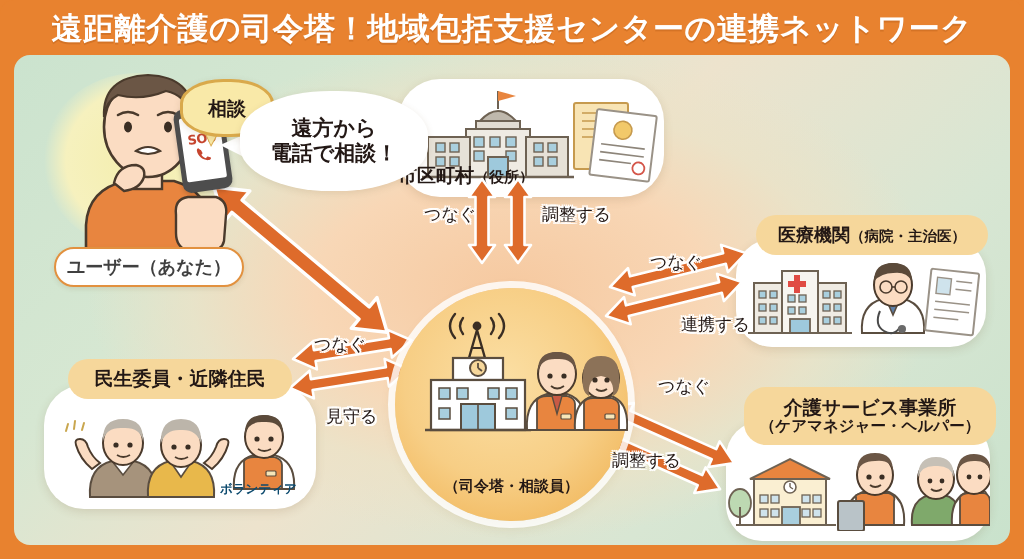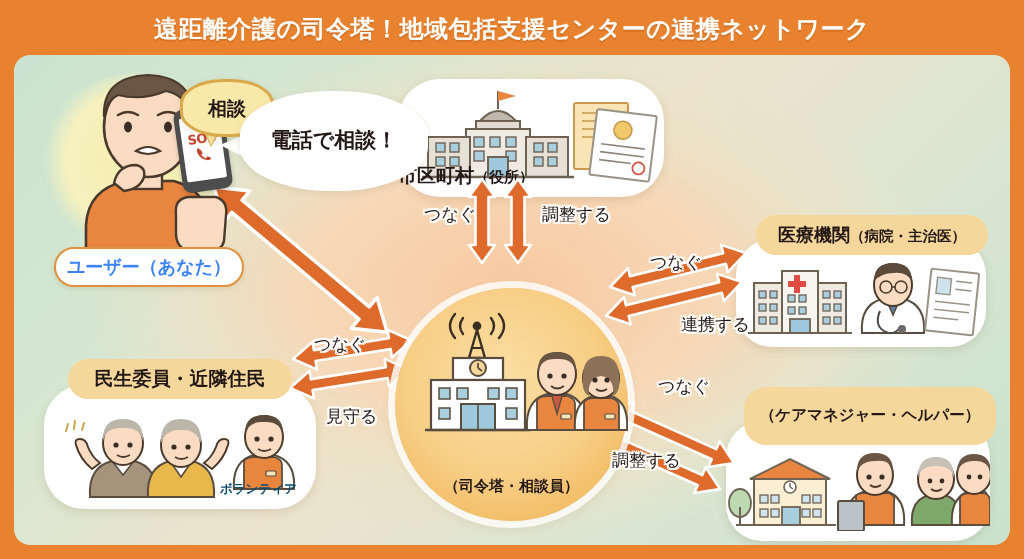--- a/index.html
+++ b/index.html
@@ -11,21 +11,21 @@
   #stage{position:relative;width:1024px;height:559px;background:#E8822F;overflow:hidden;}
 
   
   #titlebar{
     position:absolute;left:0;top:0;width:1024px;height:58px;
     display:flex;align-items:center;justify-content:center;
     border-radius:14px 14px 0 0;
     background:#E8822F;
   }
   #titlebar .t{
-    color:#ffffff;font-weight:bold;font-size:24px;letter-spacing:.5px;
+    color:#ffffff;font-weight:bold;font-size:31px;letter-spacing:.5px;
     white-space:nowrap;
     text-shadow:0 2px 0 rgba(150,70,10,.25);
   }
 
   
   #canvas{
     position:absolute;left:14px;top:55px;width:996px;height:490px;
     border-radius:16px;overflow:hidden;
     background:
       radial-gradient(ellipse 52% 62% at 50% 48%, #F6C9A0 0%, #F8D7B6 38%, rgba(236,226,198,.75) 62%, rgba(201,226,204,0) 82%),
@@ -40,21 +40,21 @@
   }
   .cap{
     position:absolute;background:#F6D79B;border-radius:22px;
     display:flex;align-items:center;justify-content:center;
     text-align:center;color:#231815;font-weight:bold;line-height:1.12;
     z-index:6;
   }
   .pill{
     position:absolute;background:#fff;border:2.5px solid #E2913F;border-radius:22px;
     display:flex;align-items:center;justify-content:center;
-    color:#3b82f6;font-weight:bold;z-index:8;
+    color:#404040;font-weight:bold;z-index:8;
     box-shadow:0 2px 5px rgba(120,90,50,.14);
   }
 
   
   .alab{
     position:absolute;color:#231815;font-weight:normal;font-size:17px;white-space:nowrap;z-index:9;
     text-shadow:
       -2px -2px 0 #fff, 2px -2px 0 #fff, -2px 2px 0 #fff, 2px 2px 0 #fff,
       -2px 0 0 #fff, 2px 0 0 #fff, 0 -2px 0 #fff, 0 2px 0 #fff;
   }
@@ -191,20 +191,21 @@
       </div>
     </div>
 
     <div class="bub yel" style="left:166px;top:24px;width:88px;height:52px;font-size:19px;">
       <span>相談</span>
     </div>
     <div class="tail" style="left:188px;top:70px;border-left:9px solid transparent;border-right:11px solid transparent;border-top:20px solid #F9E9A8;filter:drop-shadow(0 2px 0 #D9A94B);"></div>
 
     <div class="bub" style="left:226px;top:36px;width:188px;height:100px;font-size:21px;border-radius:48%/44%;">
       <div style="padding:0 6px;">
+        <div>遠方から</div>
         <div>電話で相談！</div>
       </div>
     </div>
     <div class="tail" style="left:206px;top:78px;border-top:12px solid transparent;border-bottom:14px solid transparent;border-right:28px solid #ffffff;"></div>
 
     <div class="card" style="left:384px;top:24px;width:266px;height:118px;">
       <svg viewBox="0 0 266 100" width="266" height="100" style="position:absolute;left:0;top:6px;">
 
         <line x1="100" y1="6" x2="100" y2="24" stroke="#6E6253" stroke-width="2"></line>
         <path d="M100,6 L118,11 L100,16 Z" fill="#E8853F"></path>
@@ -363,20 +364,21 @@
         <g>
           <path d="M226,76 Q224,48 244,42 L258,42 Q264,44 264,76 Z" fill="#ffffff" stroke="#5A4D3F" stroke-width="2"></path>
           <path d="M234,48 Q236,44 244,44 L258,44 Q264,46 264,52 L264,76 L234,76 Z" fill="#E8853F" stroke="#5A4D3F" stroke-width="1.8"></path>
           <ellipse cx="248" cy="26" rx="17" ry="19" fill="#FBDCC2" stroke="#4A3A2C" stroke-width="2"></ellipse>
           <path d="M231,24 Q231,5 248,5 Q265,5 265,24 Q262,11 248,12 Q234,12 231,24Z" fill="#6B5645"></path>
           <circle cx="243" cy="28" r="2.4" fill="#3A2E24"></circle>
             <circle cx="254" cy="28" r="2.4" fill="#3A2E24"></circle>
         </g>
       </svg>
       <div class="cap" style="left:18px;top:-34px;width:252px;height:58px;font-size:19px;border-radius:22px;flex-direction:column;">
+        <span>介護サービス事業所</span>
         <span style="font-size:15.5px;">（ケアマネジャー・ヘルパー）</span>
       </div>
     </div>
 
     <div class="card" style="left:30px;top:330px;width:272px;height:124px;border-radius:40px;">
       <svg viewBox="0 0 272 88" width="272" height="88" style="position:absolute;left:8px;top:26px;">
 
         <g>
           <path d="M38,86 Q36,56 60,50 L82,50 Q106,56 104,86 Z" fill="#A6937C" stroke="#5A4D3F" stroke-width="2"></path>
           <path d="M60,50 L71,64 L82,50" fill="#fff" stroke="#5A4D3F" stroke-width="1.6"></path>

